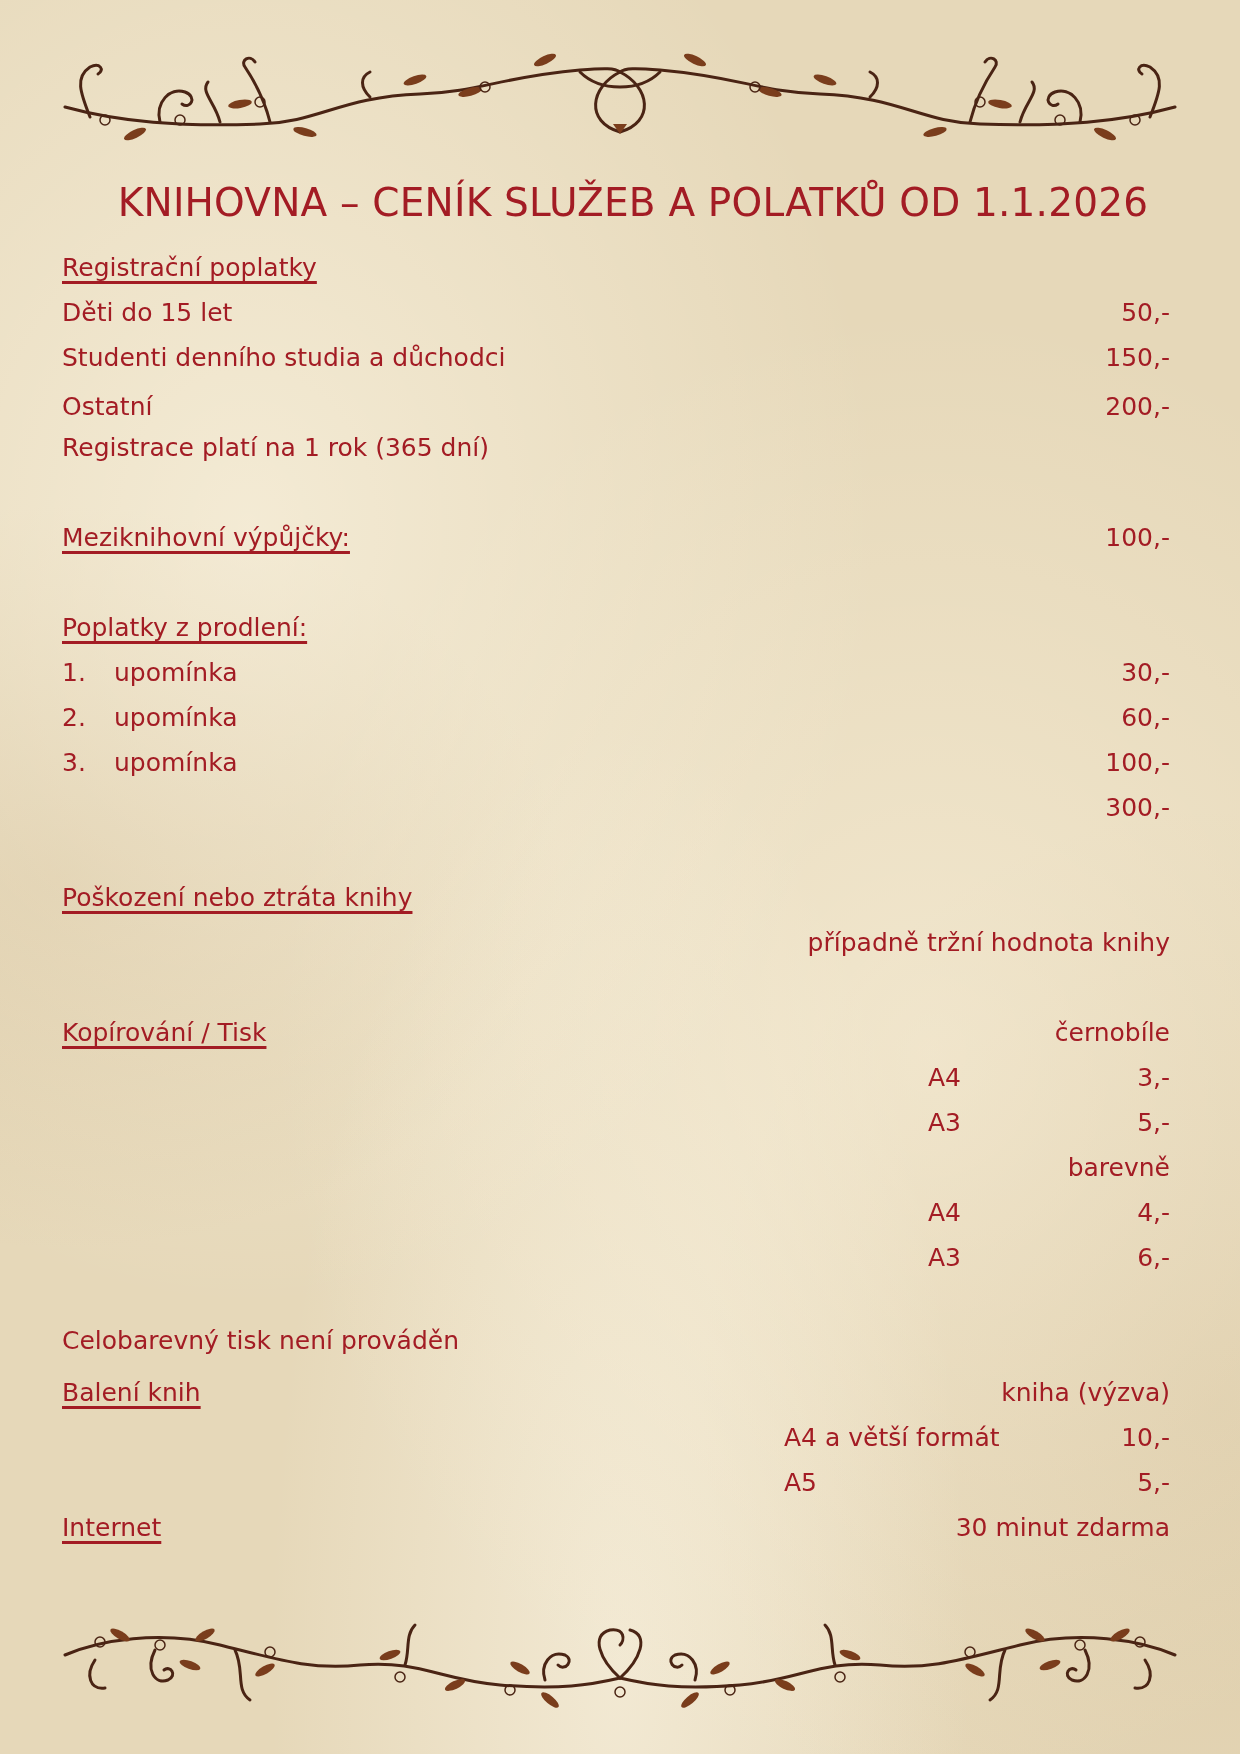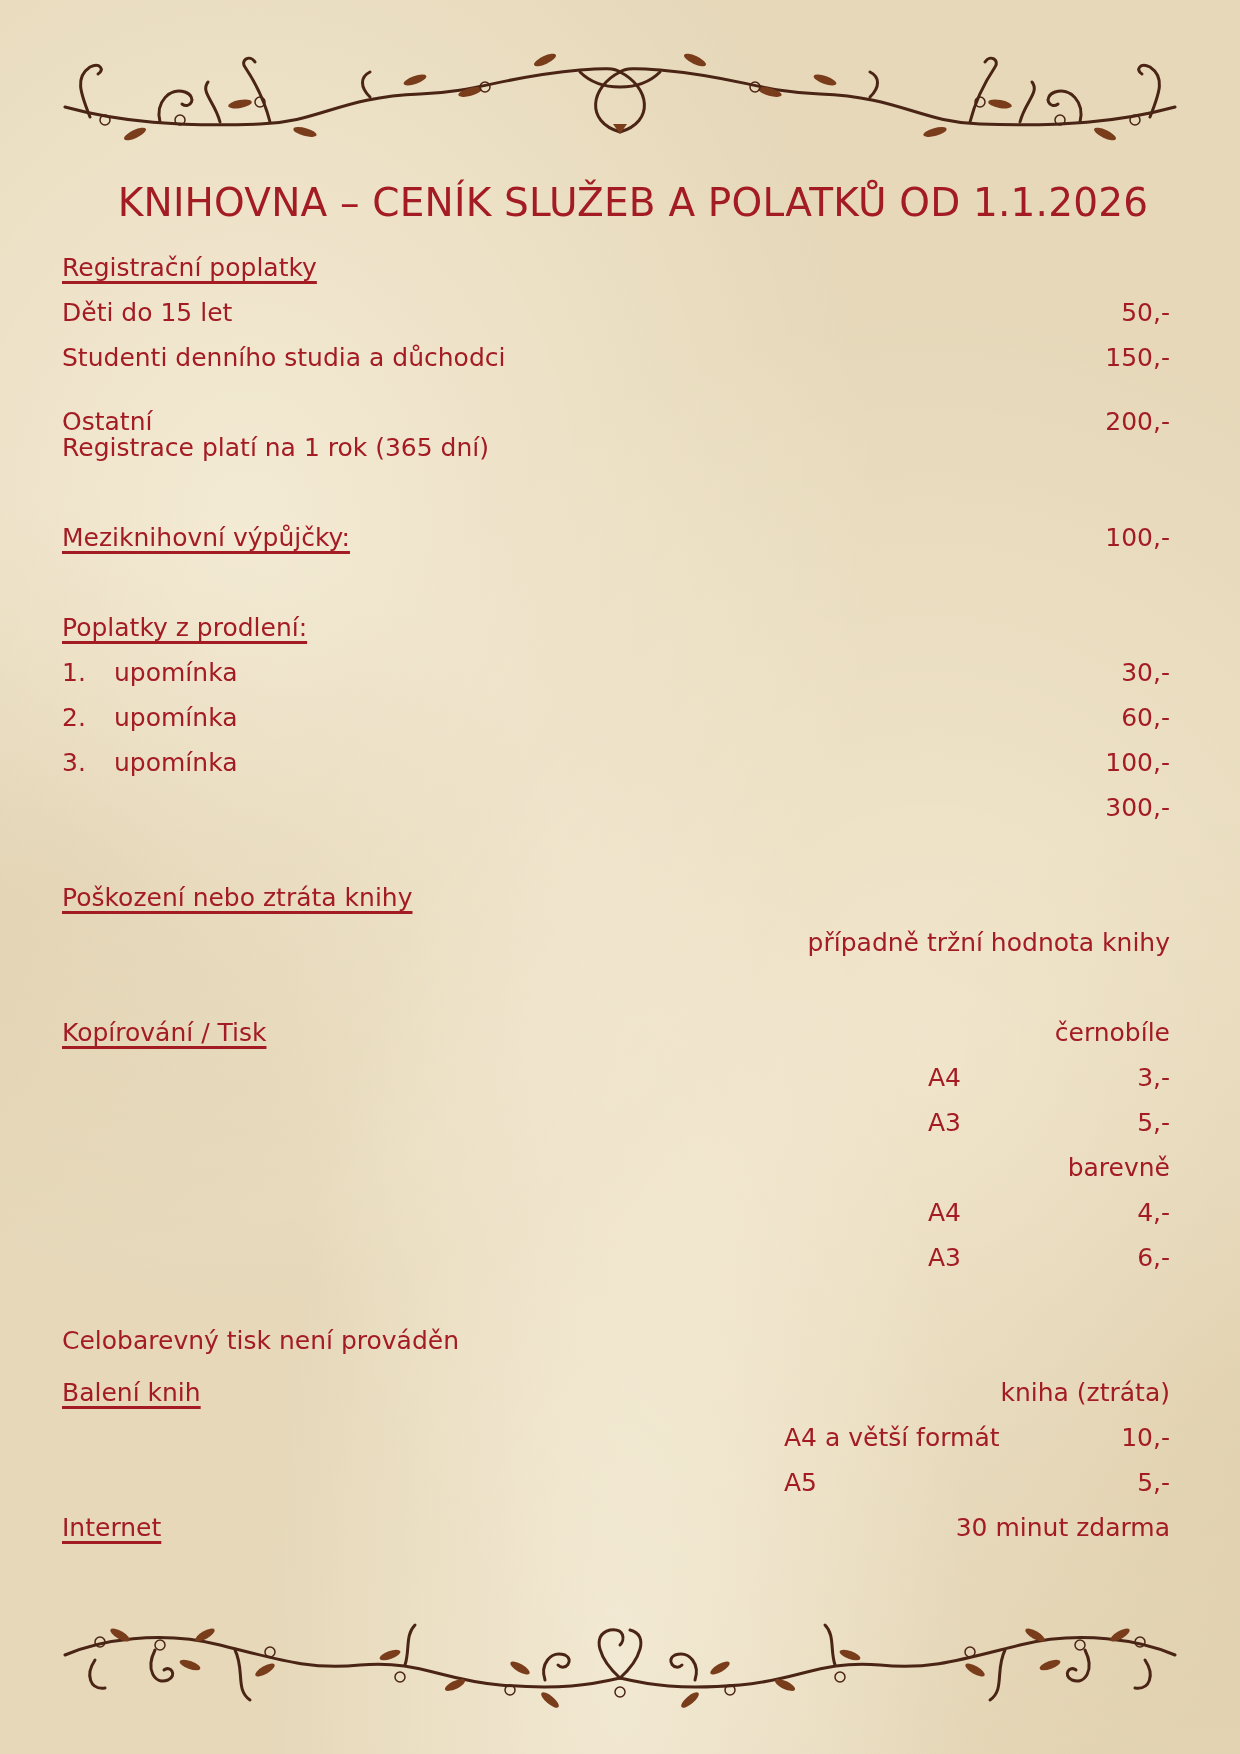--- a/index.html
+++ b/index.html
@@ -85,21 +85,21 @@
   <span class="l u">Registrační poplatky</span>
 </div>
 <div class="line" style="top:290px">
   <span class="l">Děti do 15 let</span>
   <span class="r">50,-</span>
 </div>
 <div class="line" style="top:335px">
   <span class="l">Studenti denního studia a důchodci</span>
   <span class="r">150,-</span>
 </div>
-<div class="line" style="top:399px">
+<div class="line" style="top:384px">
   <span class="l">Ostatní</span>
   <span class="r">200,-</span>
 </div>
 <div class="line" style="top:425px">
   <span class="l">Registrace platí na 1 rok (365 dní)</span>
 </div>
 
 <div class="line" style="top:515px">
   <span class="l u">Meziknihovní výpůjčky:</span>
   <span class="r">100,-</span>
@@ -153,21 +153,21 @@
 <div class="line" style="top:1235px">
   <span class="m" style="left:866px">A3</span>
   <span class="r">6,-</span>
 </div>
 <div class="line" style="top:1318px">
   <span class="l">Celobarevný tisk není prováděn</span>
 </div>
 
 <div class="line" style="top:1370px">
   <span class="l u">Balení knih</span>
-  <span class="r">kniha (ztráta)</span>
+  <span class="r">kniha (výzva)</span>
 </div>
 <div class="line" style="top:1415px">
   <span class="m" style="left:722px">A4 a větší formát</span>
   <span class="r">10,-</span>
 </div>
 <div class="line" style="top:1460px">
   <span class="m" style="left:722px">A5</span>
   <span class="r">5,-</span>
 </div>
 

